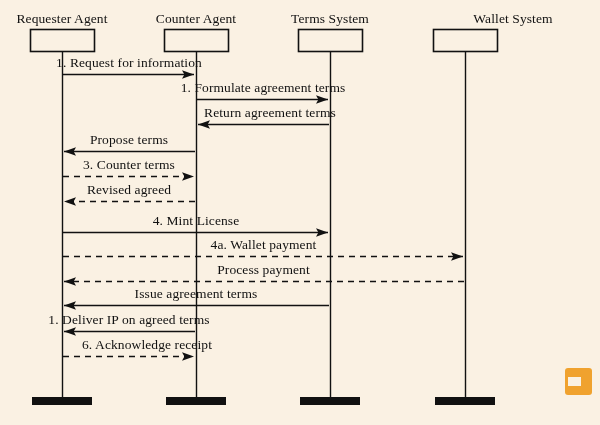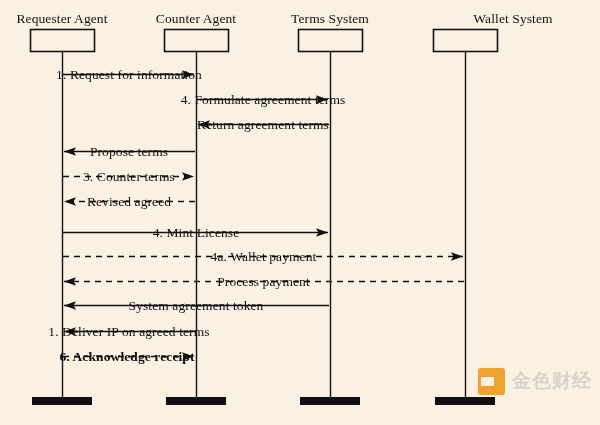--- a/index.html
+++ b/index.html
@@ -33,21 +33,20 @@
     white-space: nowrap;
     transform: translateX(-50%);
     letter-spacing: 0.1px;
   }
   .msg-label {
     position: absolute;
     font-size: 13.5px;
     color: #111;
     white-space: nowrap;
     letter-spacing: 0.1px;
-    margin-top: 12px;
   }
   .msg-label.center { transform: translateX(-50%); }
 
   
   #logo {
     position: absolute;
     right: 8px;
     bottom: 8px;
     height: 30px;
     display: flex;
@@ -123,31 +122,30 @@
         <rect x="435" y="397" width="60" height="8" fill="#111111"></rect>
       </g>
   </svg>
 
   <div id="labels-layer">
       <div class="lifeline-title" style="left: 62px; top: 11px;">Requester Agent</div>
       <div class="lifeline-title" style="left: 196px; top: 11px;">Counter Agent</div>
       <div class="lifeline-title" style="left: 330px; top: 11px;">Terms System</div>
       <div class="lifeline-title" style="left: 465px; top: 11px; margin-left: 48px;">Wallet System</div>
       <div class="msg-label center" style="left: 129px; top: 55px;">1.  Request for information</div>
-      <div class="msg-label center" style="left: 263px; top: 80px;">4.  Formulate agreement terms</div>
-      <div class="msg-label center" style="left: 263px; top: 105px;">Return agreement terms</div>
+      <div class="msg-label center" style="left: 263px; top: 80px;">1.  Formulate agreement terms</div>
+      <div class="msg-label center" style="left: 270px; top: 105px;">Return agreement terms</div>
       <div class="msg-label center" style="left: 129px; top: 132px;">Propose terms</div>
       <div class="msg-label center" style="left: 129px; top: 157px;">3.  Counter terms</div>
       <div class="msg-label center" style="left: 129px; top: 182px;">Revised agreed</div>
       <div class="msg-label center" style="left: 196px; top: 213px;">4.  Mint License</div>
       <div class="msg-label center" style="left: 263.5px; top: 237px;">4a.  Wallet payment</div>
       <div class="msg-label center" style="left: 263.5px; top: 262px;">Process payment</div>
-      <div class="msg-label center" style="left: 196px; top: 286px;">System agreement token</div>
+      <div class="msg-label center" style="left: 196px; top: 286px;">Issue agreement terms</div>
       <div class="msg-label center" style="left: 129px; top: 312px;">1.  Deliver IP on agreed terms</div>
-      <div class="msg-label center" style="left: 127px; top: 337px; font-weight: bold;">6.  Acknowledge receipt</div>
+      <div class="msg-label center" style="left: 147px; top: 337px;">6.  Acknowledge receipt</div>
     </div>
 
   <div id="logo">
     <div id="logo-mark"></div>
-    <div id="logo-text">金色财经</div>
   </div>
 
 </div>
 
 </body></html>

